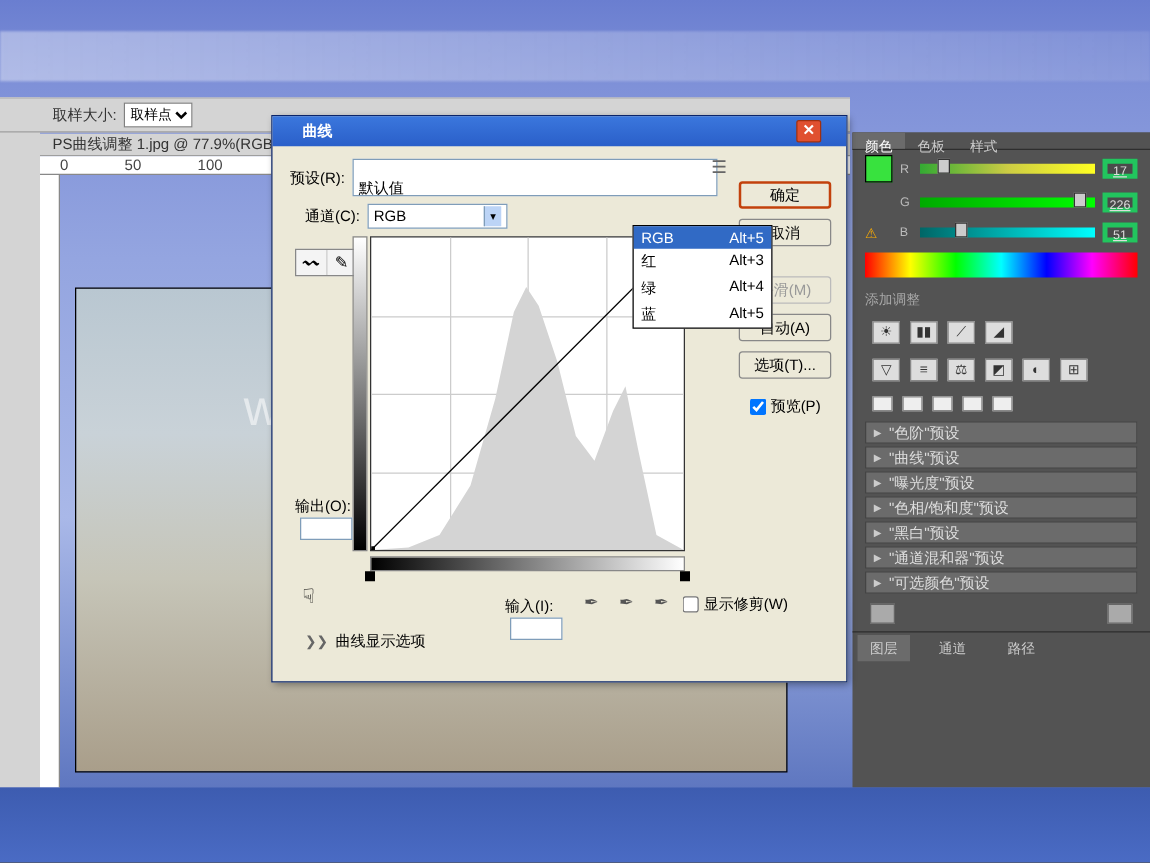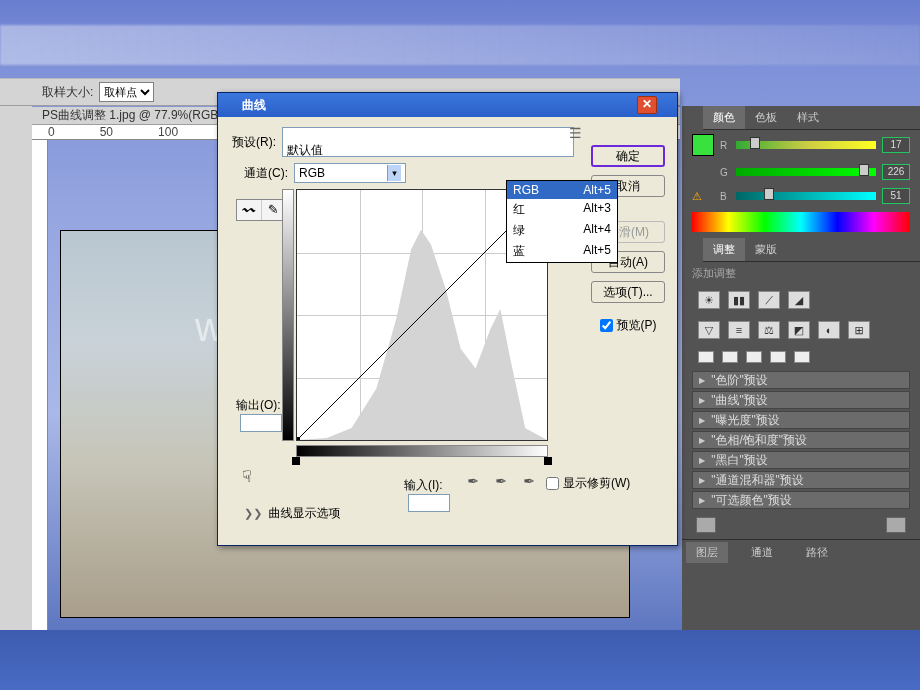--- a/index.html
+++ b/index.html
@@ -28,34 +28,34 @@
 .tools { position:absolute; left:0; top:78px; width:32px; height:552px; background:#d4d4d4; }
 
 
 .canvas { position:absolute; left:60px; top:230px; width:570px; height:388px; background:linear-gradient(#b9c7d1 0%, #c9d2d8 30%, #c6c5b8 60%, #a99e8a 100%); border:1px solid #000; }
 
 
 .watermark { position:absolute; left:195px; top:305px; font-size:40px; color:rgba(255,255,255,.55); font-family:Arial,sans-serif; letter-spacing:1px; pointer-events:none; }
 
 
 .rpanels { position:absolute; right:0; top:106px; width:238px; height:524px; background:#535353; }
-.rtabs { height:24px; background:#535353; display:flex; border-bottom:1px solid #2e2e2e;margin-left:21px; }
+.rtabs { height:14px; background:#535353; display:flex; border-bottom:1px solid #2e2e2e; }
 .rtab { padding:4px 10px; font-size:11px; color:#ccc; }
 .rtab.act { background:#6b6b6b; color:#fff; }
 
 .swatch-row { display:flex; align-items:center; gap:6px; padding:4px 10px; }
 .swatch-fg { width:22px; height:22px; background:#38e23e; border:1px solid #000; }
 .slider { position:relative; flex:1; height:12px; display:flex; align-items:center; }
 .slider .track { height:8px; flex:1; }
 .slider .grn { background:linear-gradient(90deg,#3a3,#cc4,#ff2); }
 .slider .gr2 { background:linear-gradient(90deg,#0a0,#0f0); }
 .slider .cy { background:linear-gradient(90deg,#066,#0ff); }
 .slider .thumb { position:absolute; top:-2px; width:10px; height:12px; background:#ccc; border:1px solid #333; }
 .slider-ch { font-size:10px; color:#bbb; width:10px; }
-.slider-val { width:28px; height:16px; background:#4a4a4a; border:1px solid #22c55e; color:#ddd; font-size:10px; text-align:center; line-height:14px; }
+.slider-val { width:28px; height:16px; background:#4a4a4a; border:4px solid #22c55e; color:#ddd; font-size:10px; text-align:center; line-height:14px;text-decoration:underline; }
 .warn { color:#ffae00; font-size:11px; }
 .spectrum { margin:4px 10px; height:20px; background:linear-gradient(90deg,#f00,#ff0,#0f0,#0ff,#00f,#f0f,#f00); }
 
 .adj-sec { margin-top:6px; }
 .adj-sub { padding:4px 10px; color:#a7a7a7; font-size:11px; }
 .adj-icons { display:flex; flex-wrap:wrap; gap:8px; padding:6px 16px; }
 .adj-ic { width:22px; height:18px; background:#ddd; border:1px solid #888; font-size:11px; text-align:center; line-height:16px; color:#333; }
 .levels-ic { width:16px; height:12px; background:#eee; border:1px solid #888; }
 
 .preset-row { margin:2px 10px; height:18px; background:#6b6b6b; border:1px solid #444; display:flex; align-items:center; color:#ddd; font-size:11px; padding-left:6px; }
@@ -120,21 +120,21 @@
 
 .curve-opts { position:absolute; left:26px; top:388px; display:flex; align-items:center; gap:6px; }
 .chev { font-size:11px; color:#666; }
 
 .hand { position:absolute; left:24px; top:350px; font-size:16px; }
 
 
 .dlg-btns { position:absolute; right:12px; top:8px; display:flex; flex-direction:column; gap:8px; align-items:center; }
 .menu-ic { font-size:14px; color:#666; align-self:flex-start; margin-left:-22px; margin-bottom:-4px; }
 .dbtn { width:74px; height:22px; background:#ece9d8; border:1px solid #888; border-radius:3px; text-align:center; line-height:20px; cursor:pointer; }
-.dbtn.def { border:2px solid #6d28d9; line-height:18px; }
+.dbtn.def { border:2px solid #c2410c; line-height:18px; }
 .dbtn.dis { color:#999; border-color:#bbb; }
 .prev-ck { display:flex; align-items:center; gap:4px; margin-top:6px; }
 
 
 .water { position:absolute; left:0; top:630px; width:920px; height:60px; background:linear-gradient(#3d5cb0,#4a6bc4); }
 </style>
 </head>
 <body>
 
 <div class="bg-sky"></div>
@@ -196,24 +196,20 @@
     <span class="slider-ch">B</span>
     <div class="slider">
         <div class="track cy"></div>
         <div class="thumb" style="left:20%"></div>
       </div>
     <div class="slider-val">51</div>
   </div>
   <div class="spectrum"></div>
 
   <div class="adj-sec">
-    <div class="rtabs">
-      <div class="rtab act">调整</div>
-      <div class="rtab">蒙版</div>
-    </div>
     <div class="adj-sub">添加调整</div>
     <div class="adj-icons">
       <div class="adj-ic">☀</div>
       <div class="adj-ic">▮▮</div>
       <div class="adj-ic">⟋</div>
       <div class="adj-ic">◢</div>
     </div>
     <div class="adj-icons">
       <div class="adj-ic">▽</div>
       <div class="adj-ic">≡</div>

